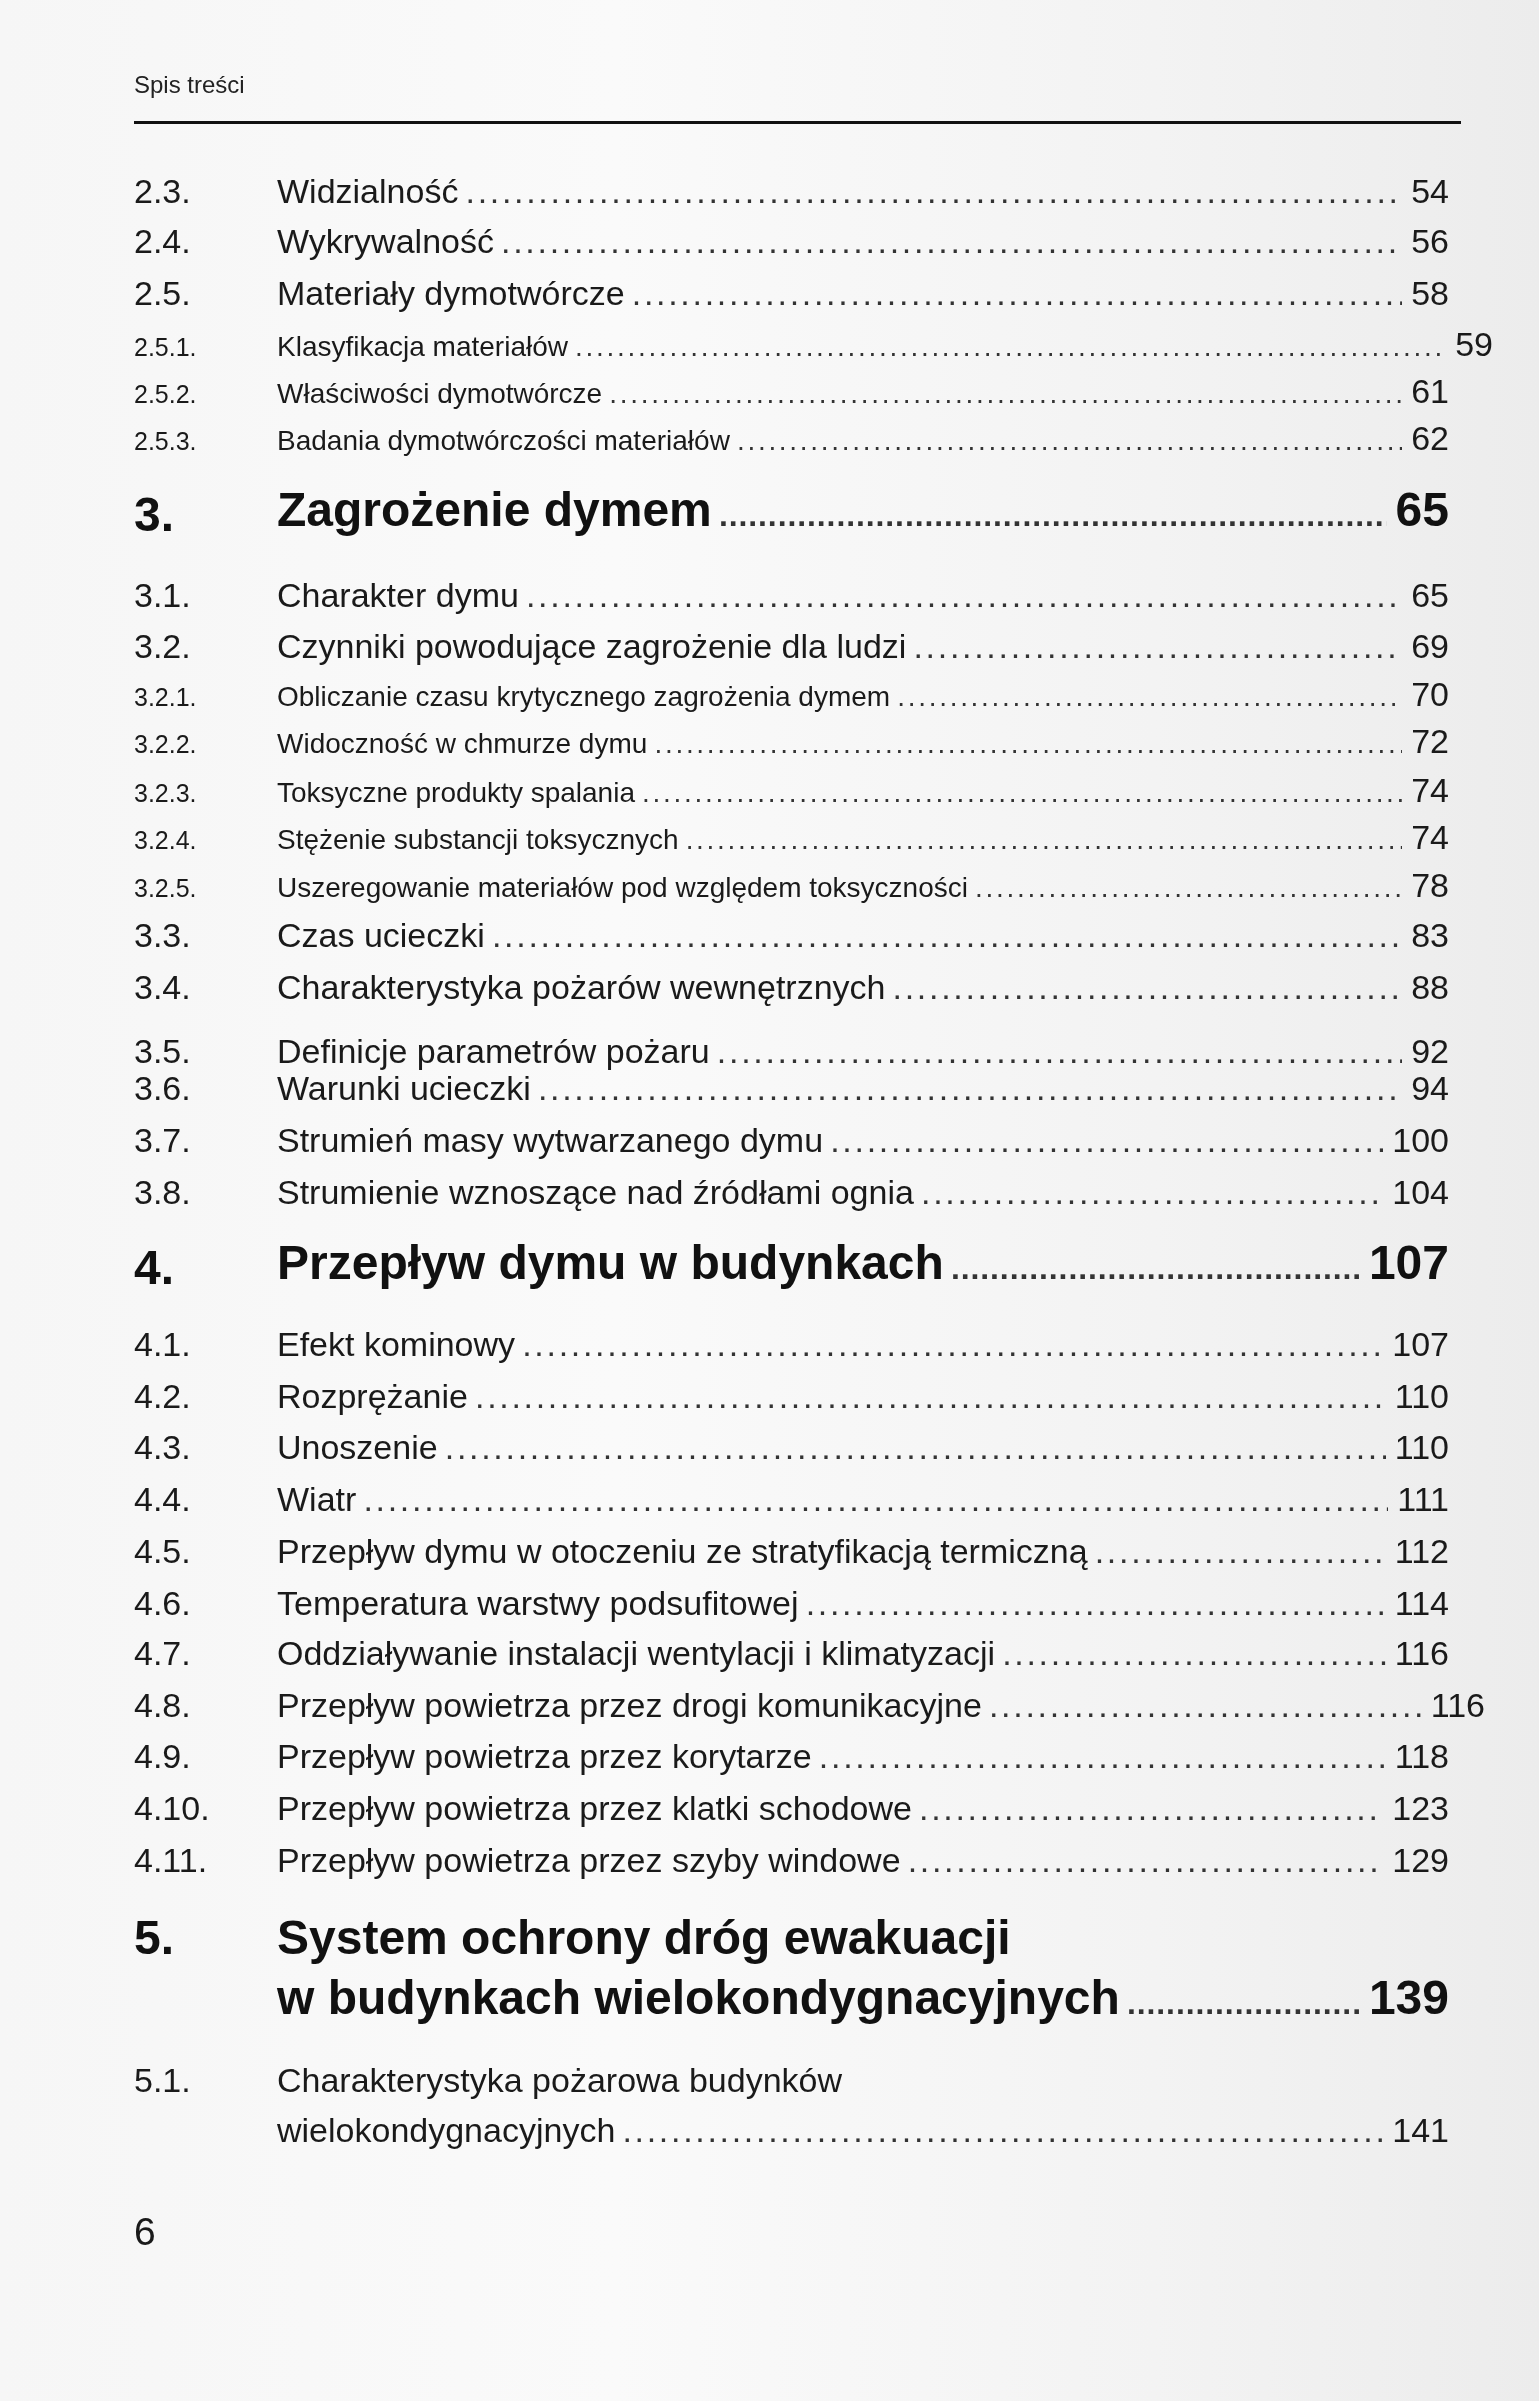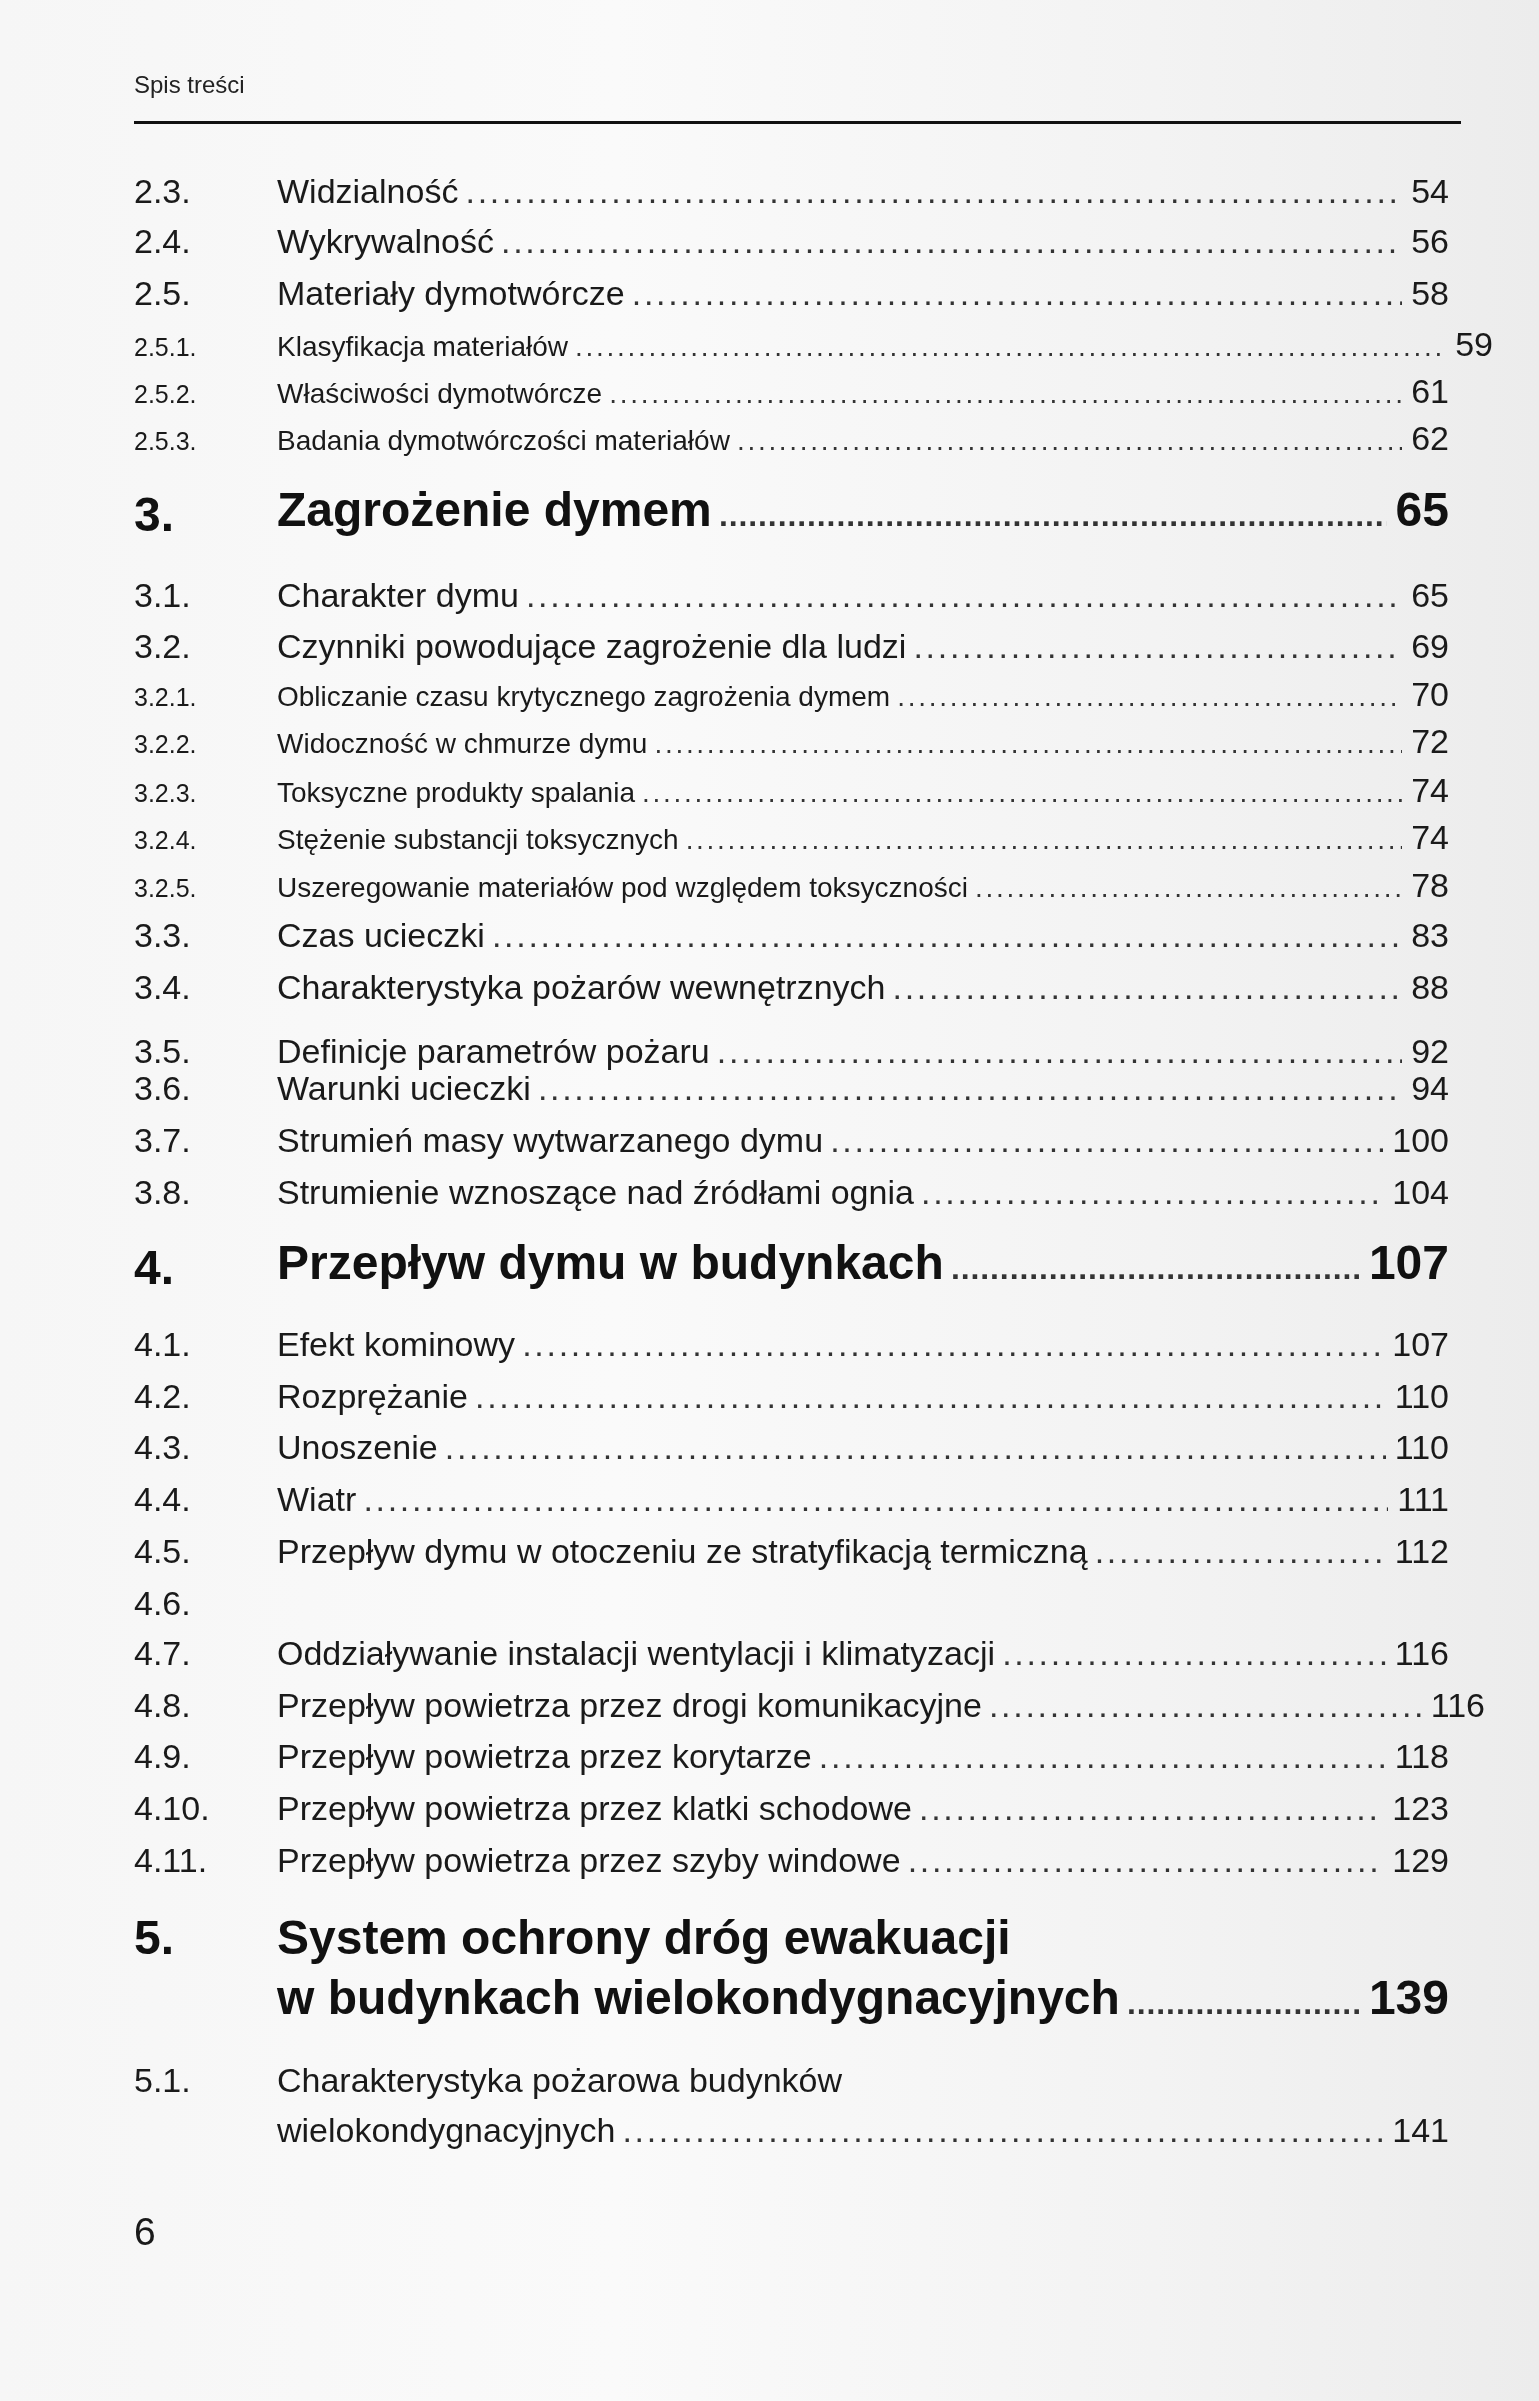--- a/index.html
+++ b/index.html
@@ -235,20 +235,25 @@
     <div class="row lvl2" style="top: 1526px;">
       <span class="num">4.5.</span>
       <div class="title-wrap">
         <span class="title">Przepływ dymu w otoczeniu ze stratyfikacją termiczną</span>
         <span class="dots"></span>
         <span class="page">112</span>
       </div>
     </div>
     <div class="row lvl2" style="top: 1578px;">
       <span class="num">4.6.</span>
+      <div class="title-wrap">
+        <span class="title">Temperatura warstwy podsufitowej</span>
+        <span class="dots"></span>
+        <span class="page">114</span>
+      </div>
     </div>
     <div class="row lvl2" style="top: 1628px;">
       <span class="num">4.7.</span>
       <div class="title-wrap">
         <span class="title">Oddziaływanie instalacji wentylacji i klimatyzacji</span>
         <span class="dots"></span>
         <span class="page">116</span>
       </div>
     </div>
     <div class="row lvl2" style="top: 1680px; padding-left: 36px;">

